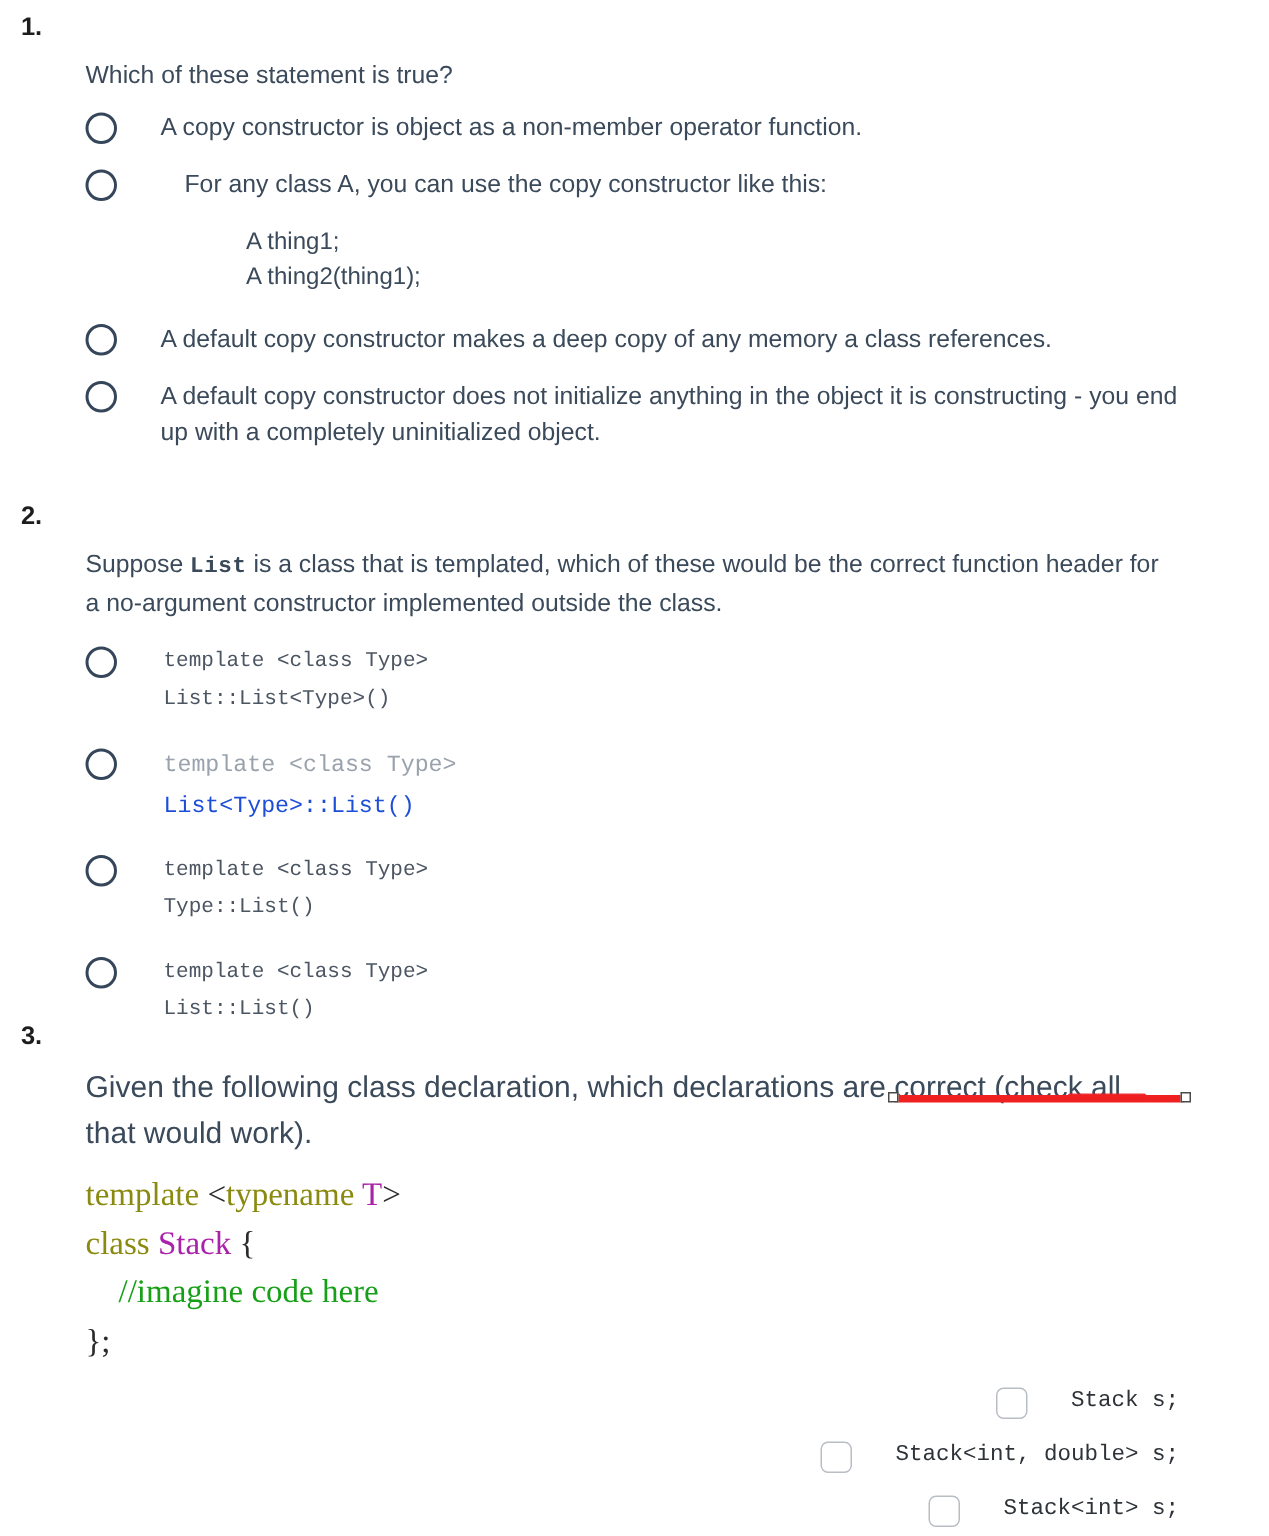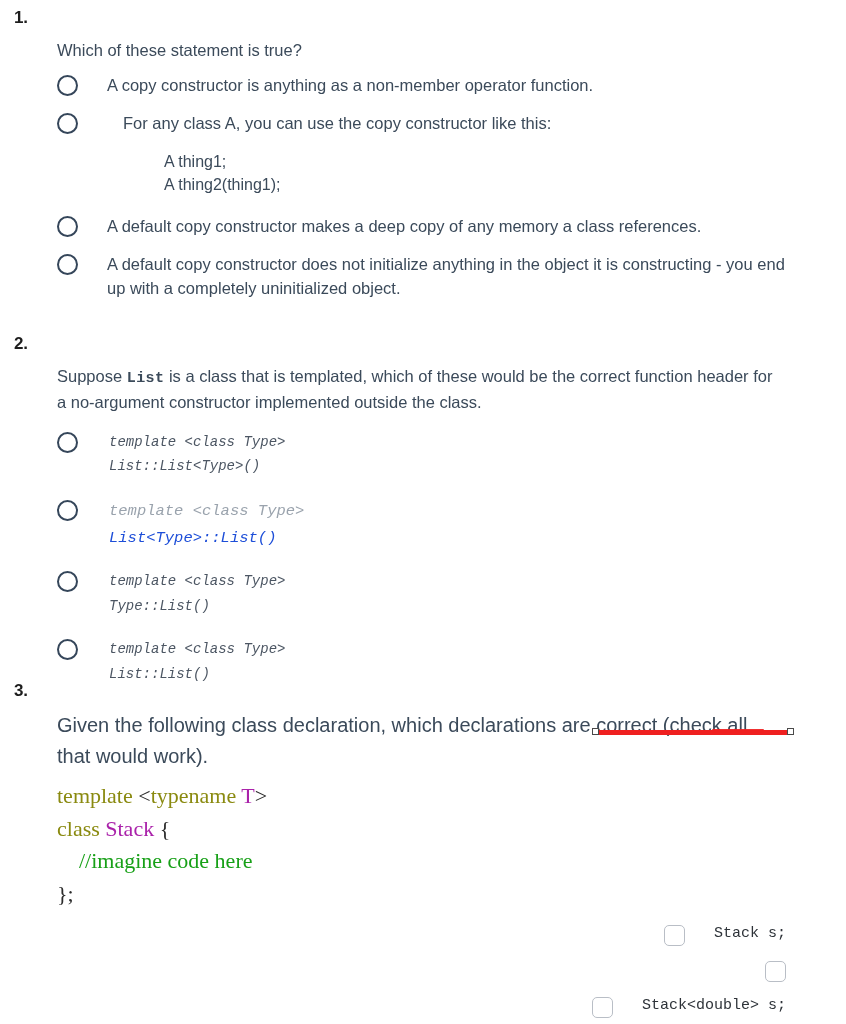--- a/index.html
+++ b/index.html
@@ -100,21 +100,20 @@
   .q2 .options { margin-top: 14px; }
   .q2 .option { margin-bottom: 19px; }
   .q2 .radio { margin-top: 2px; }
   .mono-opt {
     margin-left: 31px;
     font-family: "Liberation Mono", monospace;
     font-size: 14px;
     line-height: 1.75;
     color: #4c5663;
     white-space: pre;
-    font-style: italic;
   }
   .mono-opt.light {
     color: #9aa3ad;
     font-size: 15.5px;
   }
   .mono-opt.light .ln2 { color: #1d4ed8; }
 
   
   .codeblock {
     margin-top: 8px;
@@ -178,21 +177,21 @@
 
   <div class="question q1" style="position:absolute; left:0; top:8px; width:846px;">
     <div class="qnum">1.</div>
     <div class="qbody">
       <div class="prompt" style="margin-top:30px;">Which of these statement is true?</div>
 
       <div class="options">
 
         <div class="option">
           <span class="radio"></span>
-          <span class="opt-label">A copy constructor is anything as a non-member operator function.</span>
+          <span class="opt-label">A copy constructor is object as a non-member operator function.</span>
         </div>
 
         <div class="option" style="margin-bottom:0;gap:16px;">
           <span class="radio"></span>
           <span class="opt-label">For any class A, you can use the copy constructor like this:</span>
         </div>
 
         <div class="subcode">A thing1;
 A thing2(thing1);</div>
 
@@ -255,26 +254,23 @@
 
       <div class="options">
 
         <div class="option">
           <span class="checkbox"></span>
           <span class="opt-label">Stack s;</span>
         </div>
 
         <div class="option">
           <span class="checkbox"></span>
-        </div>
-
-        <div class="option">
-          <span class="checkbox"></span>
-          <span class="opt-label">Stack&lt;double&gt; s;</span>
-        </div>
+          <span class="opt-label">Stack&lt;int, double&gt; s;</span>
+        </div>
+
 
         <div class="option">
           <span class="checkbox"></span>
           <span class="opt-label">Stack&lt;int&gt; s;</span>
         </div>
 
       </div>
     </div>
   </div>
 

